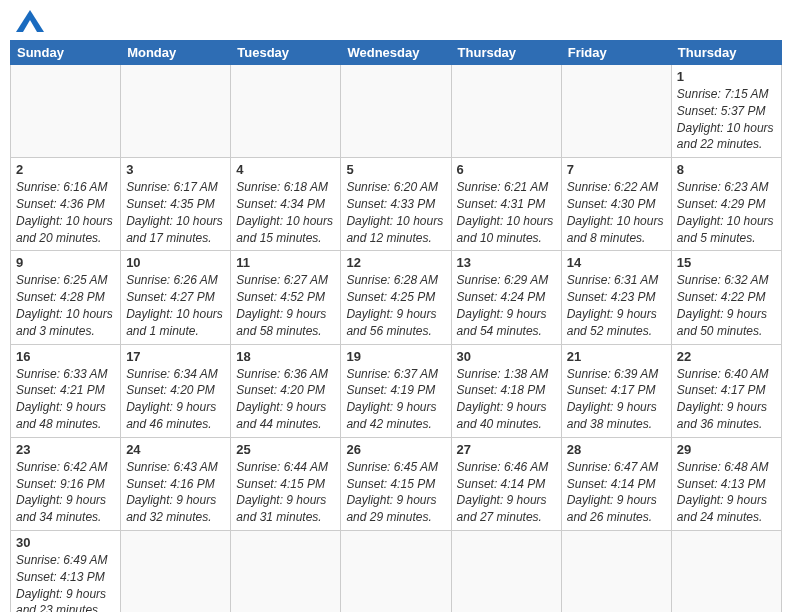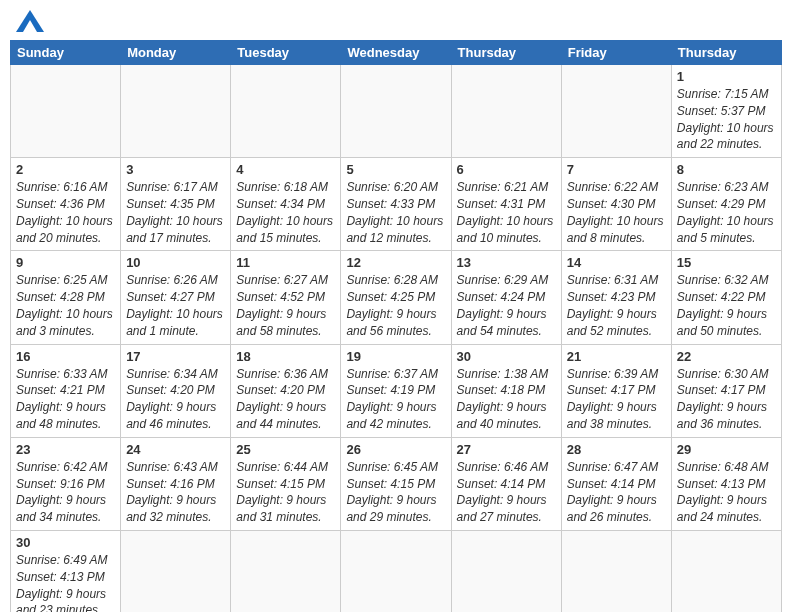--- a/index.html
+++ b/index.html
@@ -256,21 +256,21 @@
 Daylight: 9 hours and 40 minutes.</div>
         </td>
         <td>
           <span class="day-number">21</span>
           <div class="day-info">Sunrise: 6:39 AM
 Sunset: 4:17 PM
 Daylight: 9 hours and 38 minutes.</div>
         </td>
         <td>
           <span class="day-number">22</span>
-          <div class="day-info">Sunrise: 6:30 AM
+          <div class="day-info">Sunrise: 6:40 AM
 Sunset: 4:17 PM
 Daylight: 9 hours and 36 minutes.</div>
         </td>
       </tr>
       <tr>
         <td>
           <span class="day-number">23</span>
           <div class="day-info">Sunrise: 6:42 AM
 Sunset: 9:16 PM
 Daylight: 9 hours and 34 minutes.</div>

